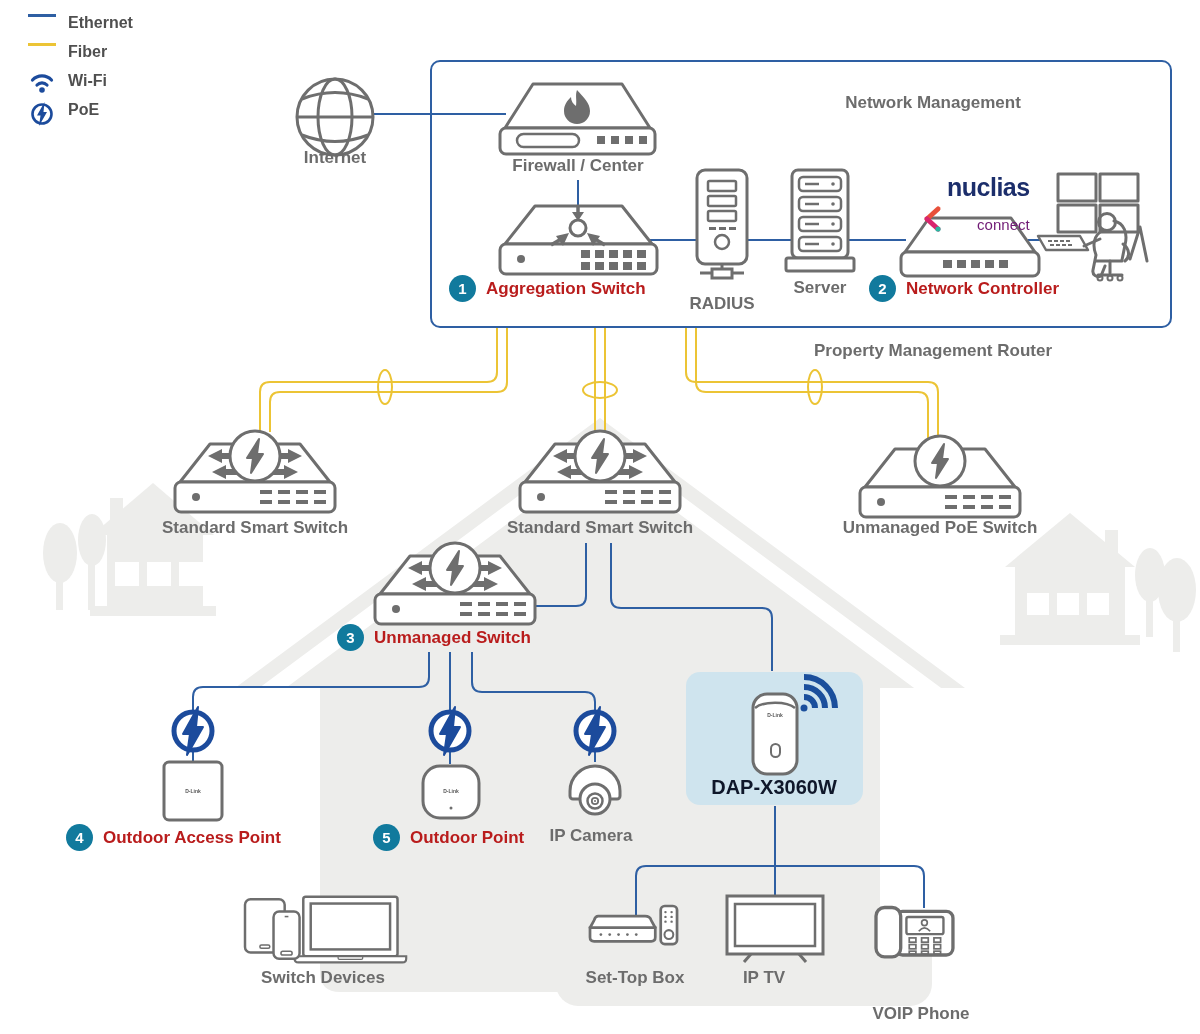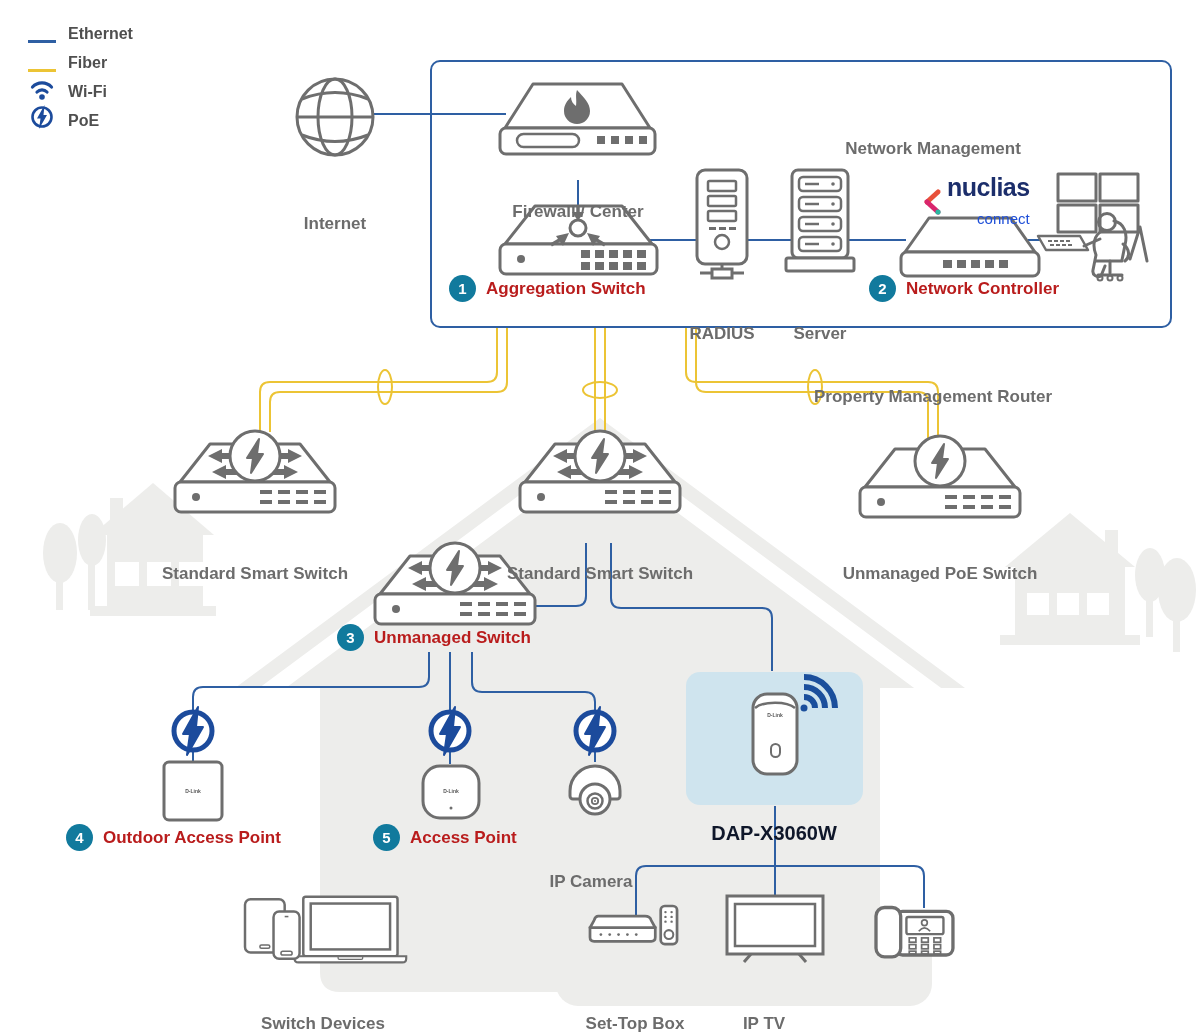--- a/index.html
+++ b/index.html
@@ -1,34 +1,34 @@
 <!DOCTYPE html>
 <html><head>
 <meta charset="utf-8">
 <style>
   html,body{margin:0;padding:0;background:#fff;}
   #stage{position:relative;width:1200px;height:1034px;background:#fff;overflow:hidden;
          font-family:"Liberation Sans",sans-serif;}
   #underlay{position:absolute;left:0;top:0;}
   .lbl{position:absolute;font-weight:700;font-size:17px;color:#6c6c6c;white-space:nowrap;
-       transform:translateX(-50%);margin-top:46px;}
+       transform:translateX(-50%);}
   .lbl.dap{color:#0f172a;font-size:20px;}
   .row{position:absolute;display:flex;align-items:center;gap:10px;white-space:nowrap;}
   .badge{width:27px;height:27px;border-radius:50%;background:#117a9d;color:#fff;
          display:flex;align-items:center;justify-content:center;font-size:15px;font-weight:700;}
   .tealtxt{color:#b91c1c;font-size:17px;font-weight:700;}
   .nm-box{position:absolute;left:430px;top:60px;width:738px;height:264px;
           border:2px solid #2e5fa3;border-radius:10px;}
   .legend{position:absolute;left:28px;top:14px;}
-  .legend .item{display:flex;align-items:flex-end;gap:12px;height:29px;}
+  .legend .item{display:flex;align-items:flex-start;gap:12px;height:29px;}
   .legend .swatch{width:28px;height:3px;}
   .legend .txt{font-size:16px;font-weight:700;color:#4f4f4f;}
-  .nuclias{position:absolute;left:922px;top:176px;display:flex;gap:5px;align-items:center;}
+  .nuclias{position:absolute;left:922px;top:176px;display:flex;gap:5px;align-items:flex-end;}
   .nuclias .word{font-size:25px;font-weight:800;color:#1c2e6b;line-height:22px;letter-spacing:-0.5px;}
-  .nuclias .sub{font-size:15px;font-weight:400;color:#1d4ed8;text-align:right;display:block;margin-top:10px;}
+  .nuclias .sub{font-size:15px;font-weight:400;color:#701a75;text-align:right;display:block;margin-top:16px;}
   .brandtxt{position:absolute;transform:translateX(-50%);font-size:5px;font-weight:700;color:#555;}
 </style>
 </head>
 <body>
 
 <div id="stage">
 
 <svg id="underlay" width="1200" height="1034" viewBox="0 0 1200 1034">
   <defs>
     <g id="sw-base">
@@ -415,24 +415,24 @@
     <path d="M 16 4 L 5 14" stroke="#e8503a" stroke-width="5" stroke-linecap="round" fill="none"></path>
     <path d="M 5 14 L 16 24" stroke="#d9256d" stroke-width="5" stroke-linecap="round" fill="none"></path>
     <circle cx="16" cy="24" r="2.6" fill="#2bb5a0"></circle>
   </svg>
   <span>
     <span class="word">nuclias</span>
     <span class="sub">connect</span>
   </span>
 </div>
 
-<div class="lbl" style="left:335px;top:168px">Internet</div>
+<div class="lbl" style="left:335px;top:148px">Internet</div>
 <div class="lbl" style="left:578px;top:156px">Firewall / Center</div>
 <div class="lbl" style="left:933px;top:93px">Network Management</div>
-<div class="lbl" style="left:722px;top:278px">RADIUS</div>
+<div class="lbl" style="left:722px;top:294px">RADIUS</div>
 <div class="lbl" style="left:820px;top:278px">Server</div>
 <div class="lbl" style="left:933px;top:341px">Property Management Router</div>
 <div class="lbl" style="left:255px;top:518px">Standard Smart Switch</div>
 <div class="lbl" style="left:600px;top:518px">Standard Smart Switch</div>
 <div class="lbl" style="left:940px;top:518px">Unmanaged PoE Switch</div>
 <div class="lbl" style="left:591px;top:826px">IP Camera</div>
 <div class="lbl dap" style="left:774px;top:776px">DAP-X3060W</div>
 <div class="lbl" style="left:323px;top:968px">Switch Devices</div>
 <div class="lbl" style="left:635px;top:968px">Set-Top Box</div>
 <div class="lbl" style="left:764px;top:968px">IP TV</div>
@@ -449,20 +449,20 @@
 <div class="row" style="left:337px;top:624px">
   <span class="badge">3</span>
   <span class="tealtxt">Unmanaged Switch</span>
 </div>
 <div class="row" style="left:66px;top:824px">
   <span class="badge">4</span>
   <span class="tealtxt">Outdoor Access Point</span>
 </div>
 <div class="row" style="left:373px;top:824px">
   <span class="badge">5</span>
-  <span class="tealtxt">Access Point</span>
+  <span class="tealtxt">Outdoor Point</span>
 </div>
 
 <div class="brandtxt" style="left:193px;top:788px">D-Link</div>
 <div class="brandtxt" style="left:451px;top:788px">D-Link</div>
 <div class="brandtxt" style="left:775px;top:712px">D-Link</div>
 
 </div>
 
 </body></html>

